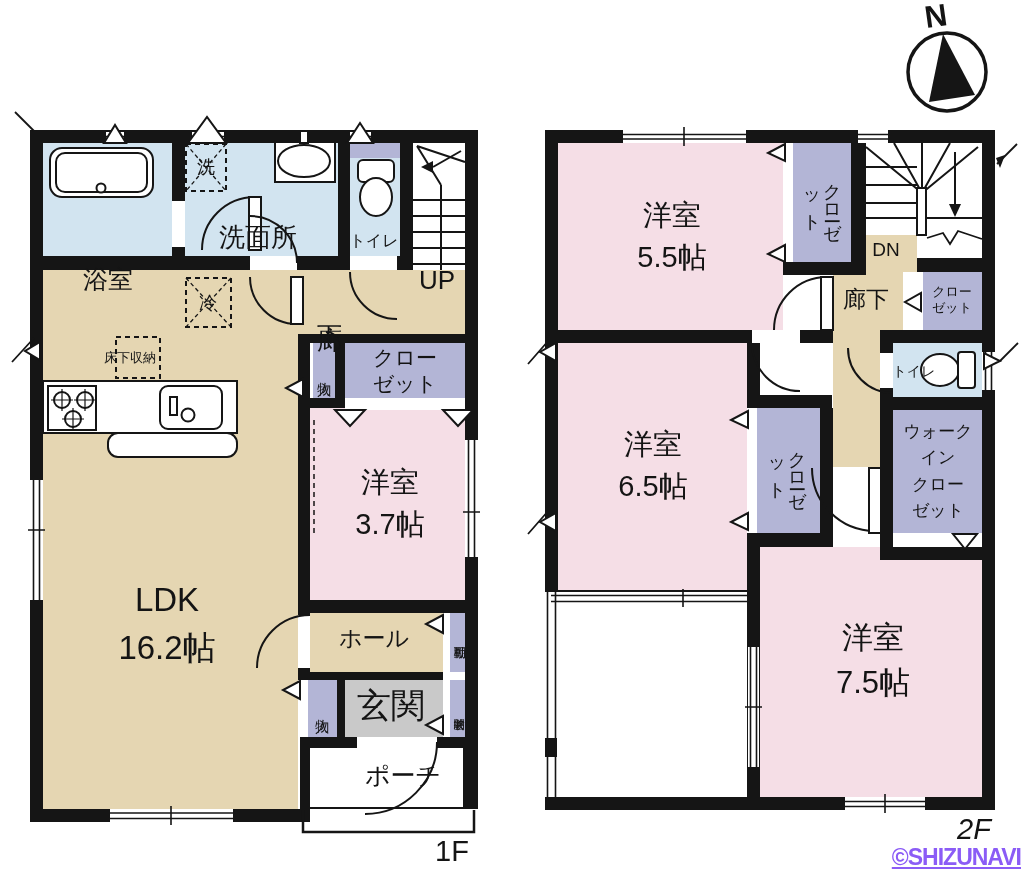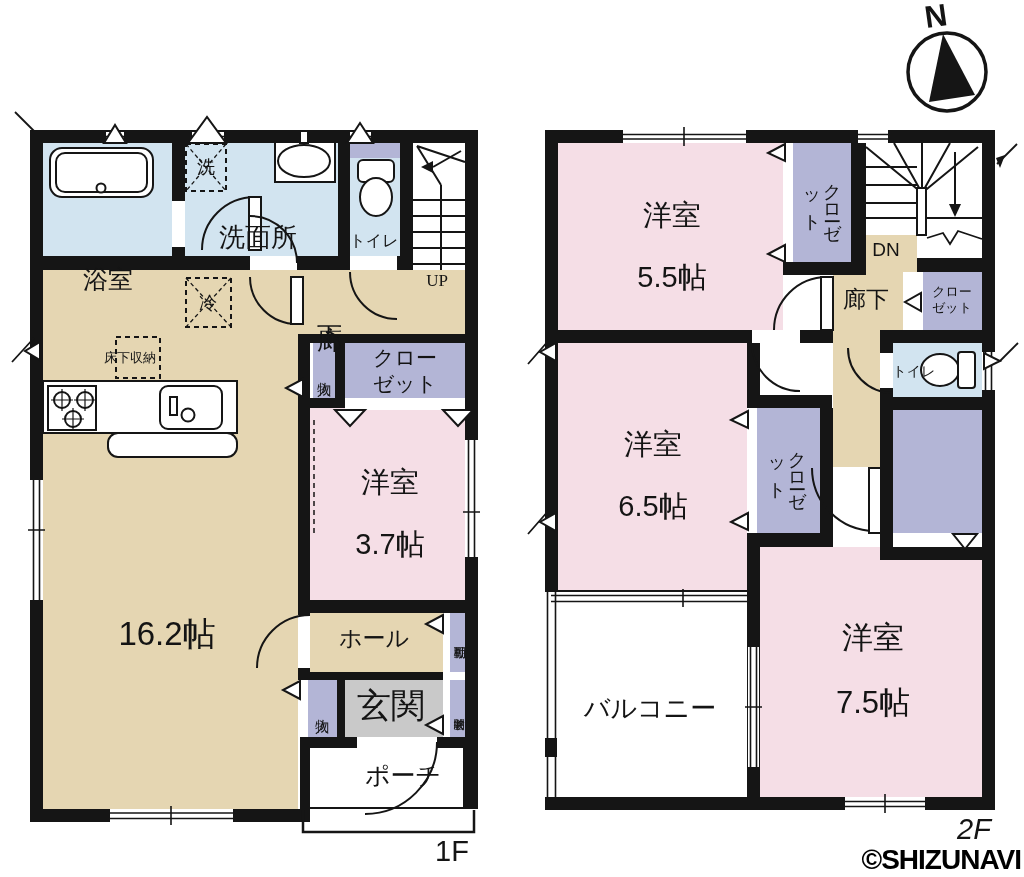--- a/index.html
+++ b/index.html
@@ -1,21 +1,21 @@
 <!DOCTYPE html>
 <html><head>
 <meta charset="utf-8">
 <style>
   html,body{margin:0;padding:0;background:#ffffff;}
   #page{position:relative;width:1024px;height:877px;background:#fff;overflow:hidden;
         font-family:"Liberation Sans","DejaVu Sans",sans-serif;}
   svg{position:absolute;left:0;top:0;}
   .lbl{position:absolute;transform:translate(-50%,-50%);color:#141414;white-space:nowrap;
        text-align:center;line-height:1.45;font-weight:500;}
-  .lbl span{display:block;margin-top:20px;}
+  .lbl span{display:block;}
   .vt{writing-mode:vertical-rl;text-orientation:upright;line-height:1.12;white-space:normal;}
   .wrapw{white-space:normal;line-height:1.22;}
   .wm{position:absolute;font-weight:bold;letter-spacing:-1px;}
   .north{font-weight:600;transform:translate(-50%,-50%) rotate(-8deg);}
 </style>
 </head>
 <body>
 
 <div id="page">
 
@@ -287,31 +287,32 @@
     <polygon points="943,34 929,102 975,95" fill="#151515"></polygon>
   </g>
 </svg>
 
 <div class="lbl north" style="left:936px;top:17px;font-size:31px;">N</div>
 
 <div class="lbl" style="left:108px;top:231px;font-size:25px;margin-top:48px;">浴室</div>
 <div class="lbl" style="left:206px;top:167px;font-size:18px;">洗</div>
 <div class="lbl" style="left:258px;top:218px;font-size:26px;margin-top:20px;">洗面所</div>
 <div class="lbl" style="left:374px;top:241px;font-size:16px;">トイレ</div>
-<div class="lbl" style="left:437px;top:281px;font-size:17px;font-family:Liberation Serif, serif;">UP</div>
+<div class="lbl" style="left:437px;top:281px;font-size:26px;">UP</div>
 <div class="lbl vt" style="left:330px;top:306px;font-size:25px;">廊下</div>
 <div class="lbl vt" style="left:324px;top:371px;font-size:14px;">物入</div>
 <div class="lbl wrapw" style="left:405px;top:371px;font-size:21px;width:70px;">クローゼット</div>
 <div class="lbl" style="left:208px;top:303px;font-size:18px;">冷</div>
 <div class="lbl wrapw" style="left:130px;top:358px;font-size:13px;">床下収納</div>
 <div class="lbl" style="left:390px;top:503px;font-size:29px;">
   <span>洋室</span>
   <span>3.7帖</span>
 </div>
 <div class="lbl" style="left:167px;top:624px;font-size:33px;">
+  <span>LDK</span>
   <span>16.2帖</span>
 </div>
 <div class="lbl" style="left:374px;top:639px;font-size:23px;text-align:right;">ホール</div>
 <div class="lbl vt" style="left:322px;top:708px;font-size:14px;">物入</div>
 <div class="lbl" style="left:391px;top:706px;font-size:34px;">玄関</div>
 <div class="lbl vt" style="left:459px;top:637px;font-size:12px;">可動棚</div>
 <div class="lbl vt" style="left:459px;top:710px;font-size:11px;">玄関収納</div>
 <div class="lbl" style="left:371px;top:775px;font-size:25px;margin-left:32px;">ポーチ</div>
 <div class="lbl" style="left:452px;top:851px;font-size:29px;">1F</div>
 
@@ -322,22 +323,27 @@
 <div class="lbl vt" style="left:822px;top:202px;font-size:18px;height:64px;">クローゼット</div>
 <div class="lbl" style="left:886px;top:250px;font-size:19px;">DN</div>
 <div class="lbl" style="left:866px;top:300px;font-size:23px;">廊下</div>
 <div class="lbl wrapw" style="left:952px;top:300px;font-size:13px;width:44px;">クローゼット</div>
 <div class="lbl" style="left:914px;top:371px;font-size:14px;">トイレ</div>
 <div class="lbl" style="left:653px;top:465px;font-size:29px;">
   <span>洋室</span>
   <span>6.5帖</span>
 </div>
 <div class="lbl vt" style="left:787px;top:470px;font-size:18px;height:64px;">クローゼット</div>
+<div class="lbl" style="left:938px;top:472px;font-size:17px;line-height:1.55;">
+  <span>ウォーク</span>
+  <span>イン</span>
+  <span>クロー</span>
+  <span>ゼット</span>
+</div>
 <div class="lbl" style="left:873px;top:661px;font-size:31px;">
   <span>洋室</span>
   <span>7.5帖</span>
 </div>
-<div class="lbl" style="left:650px;top:709px;font-size:26px;">バルコニー</div>
 <div class="lbl" style="left:974px;top:829px;font-size:29px;font-style:italic;">2F</div>
 
-<div class="wm" style="right: 3px; top: 844px; font-size: 28px; color: #000000;">©SHIZUNAVI</div>
+<div class="wm" style="right: 3px; top: 844px; font-size: 23px; color: #8b5cf6; text-decoration: underline;">©SHIZUNAVI</div>
 
 </div>
 
 </body></html>

